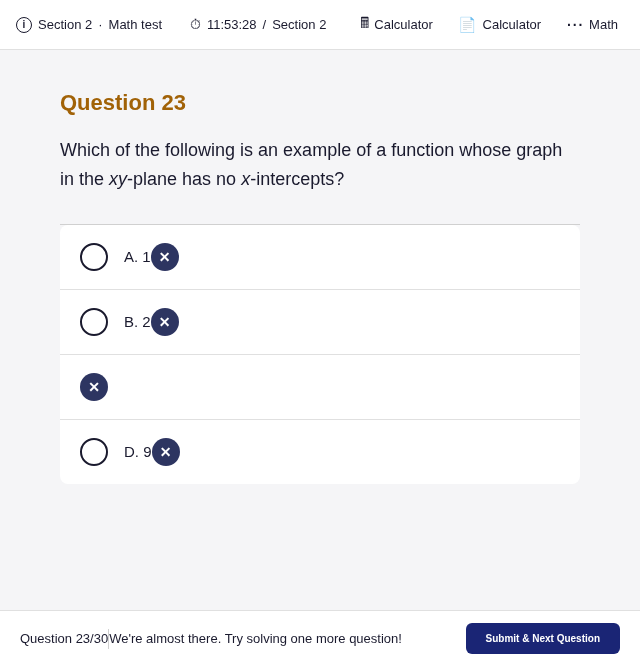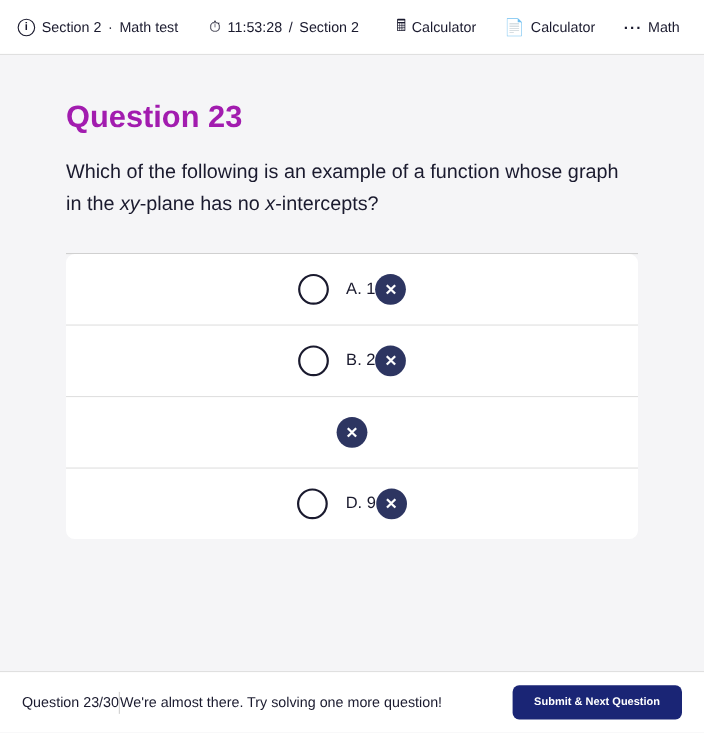--- a/index.html
+++ b/index.html
@@ -81,23 +81,23 @@
 
     
     .main-content {
       flex: 1;
       overflow-y: auto;
       padding: 40px 60px 30px 60px;
       background: #f5f5f7;
     }
 
     .question-title {
-      font-size: 28px;
+      font-size: 22px;
       font-weight: 700;
-      color: #a21caf;
+      color: #a16207;
       margin-bottom: 20px;
     }
 
     .question-text {
       font-size: 18px;
       color: #1a1a2e;
       line-height: 1.6;
       margin-bottom: 30px;
     }
 
@@ -114,21 +114,21 @@
     
     .choices-container {
       background: #ffffff;
       border-radius: 8px;
       overflow: hidden;
     }
 
     .choice-row {
       display: flex;
       align-items: center;
-      justify-content: center;
+      justify-content: flex-start;
       padding: 18px 20px;
       cursor: pointer;
       border-bottom: 1px solid #e0e0e0;
     }
     .choice-row:last-child {
       border-bottom: none;
     }
 
     .choice-left {
       display: flex;

